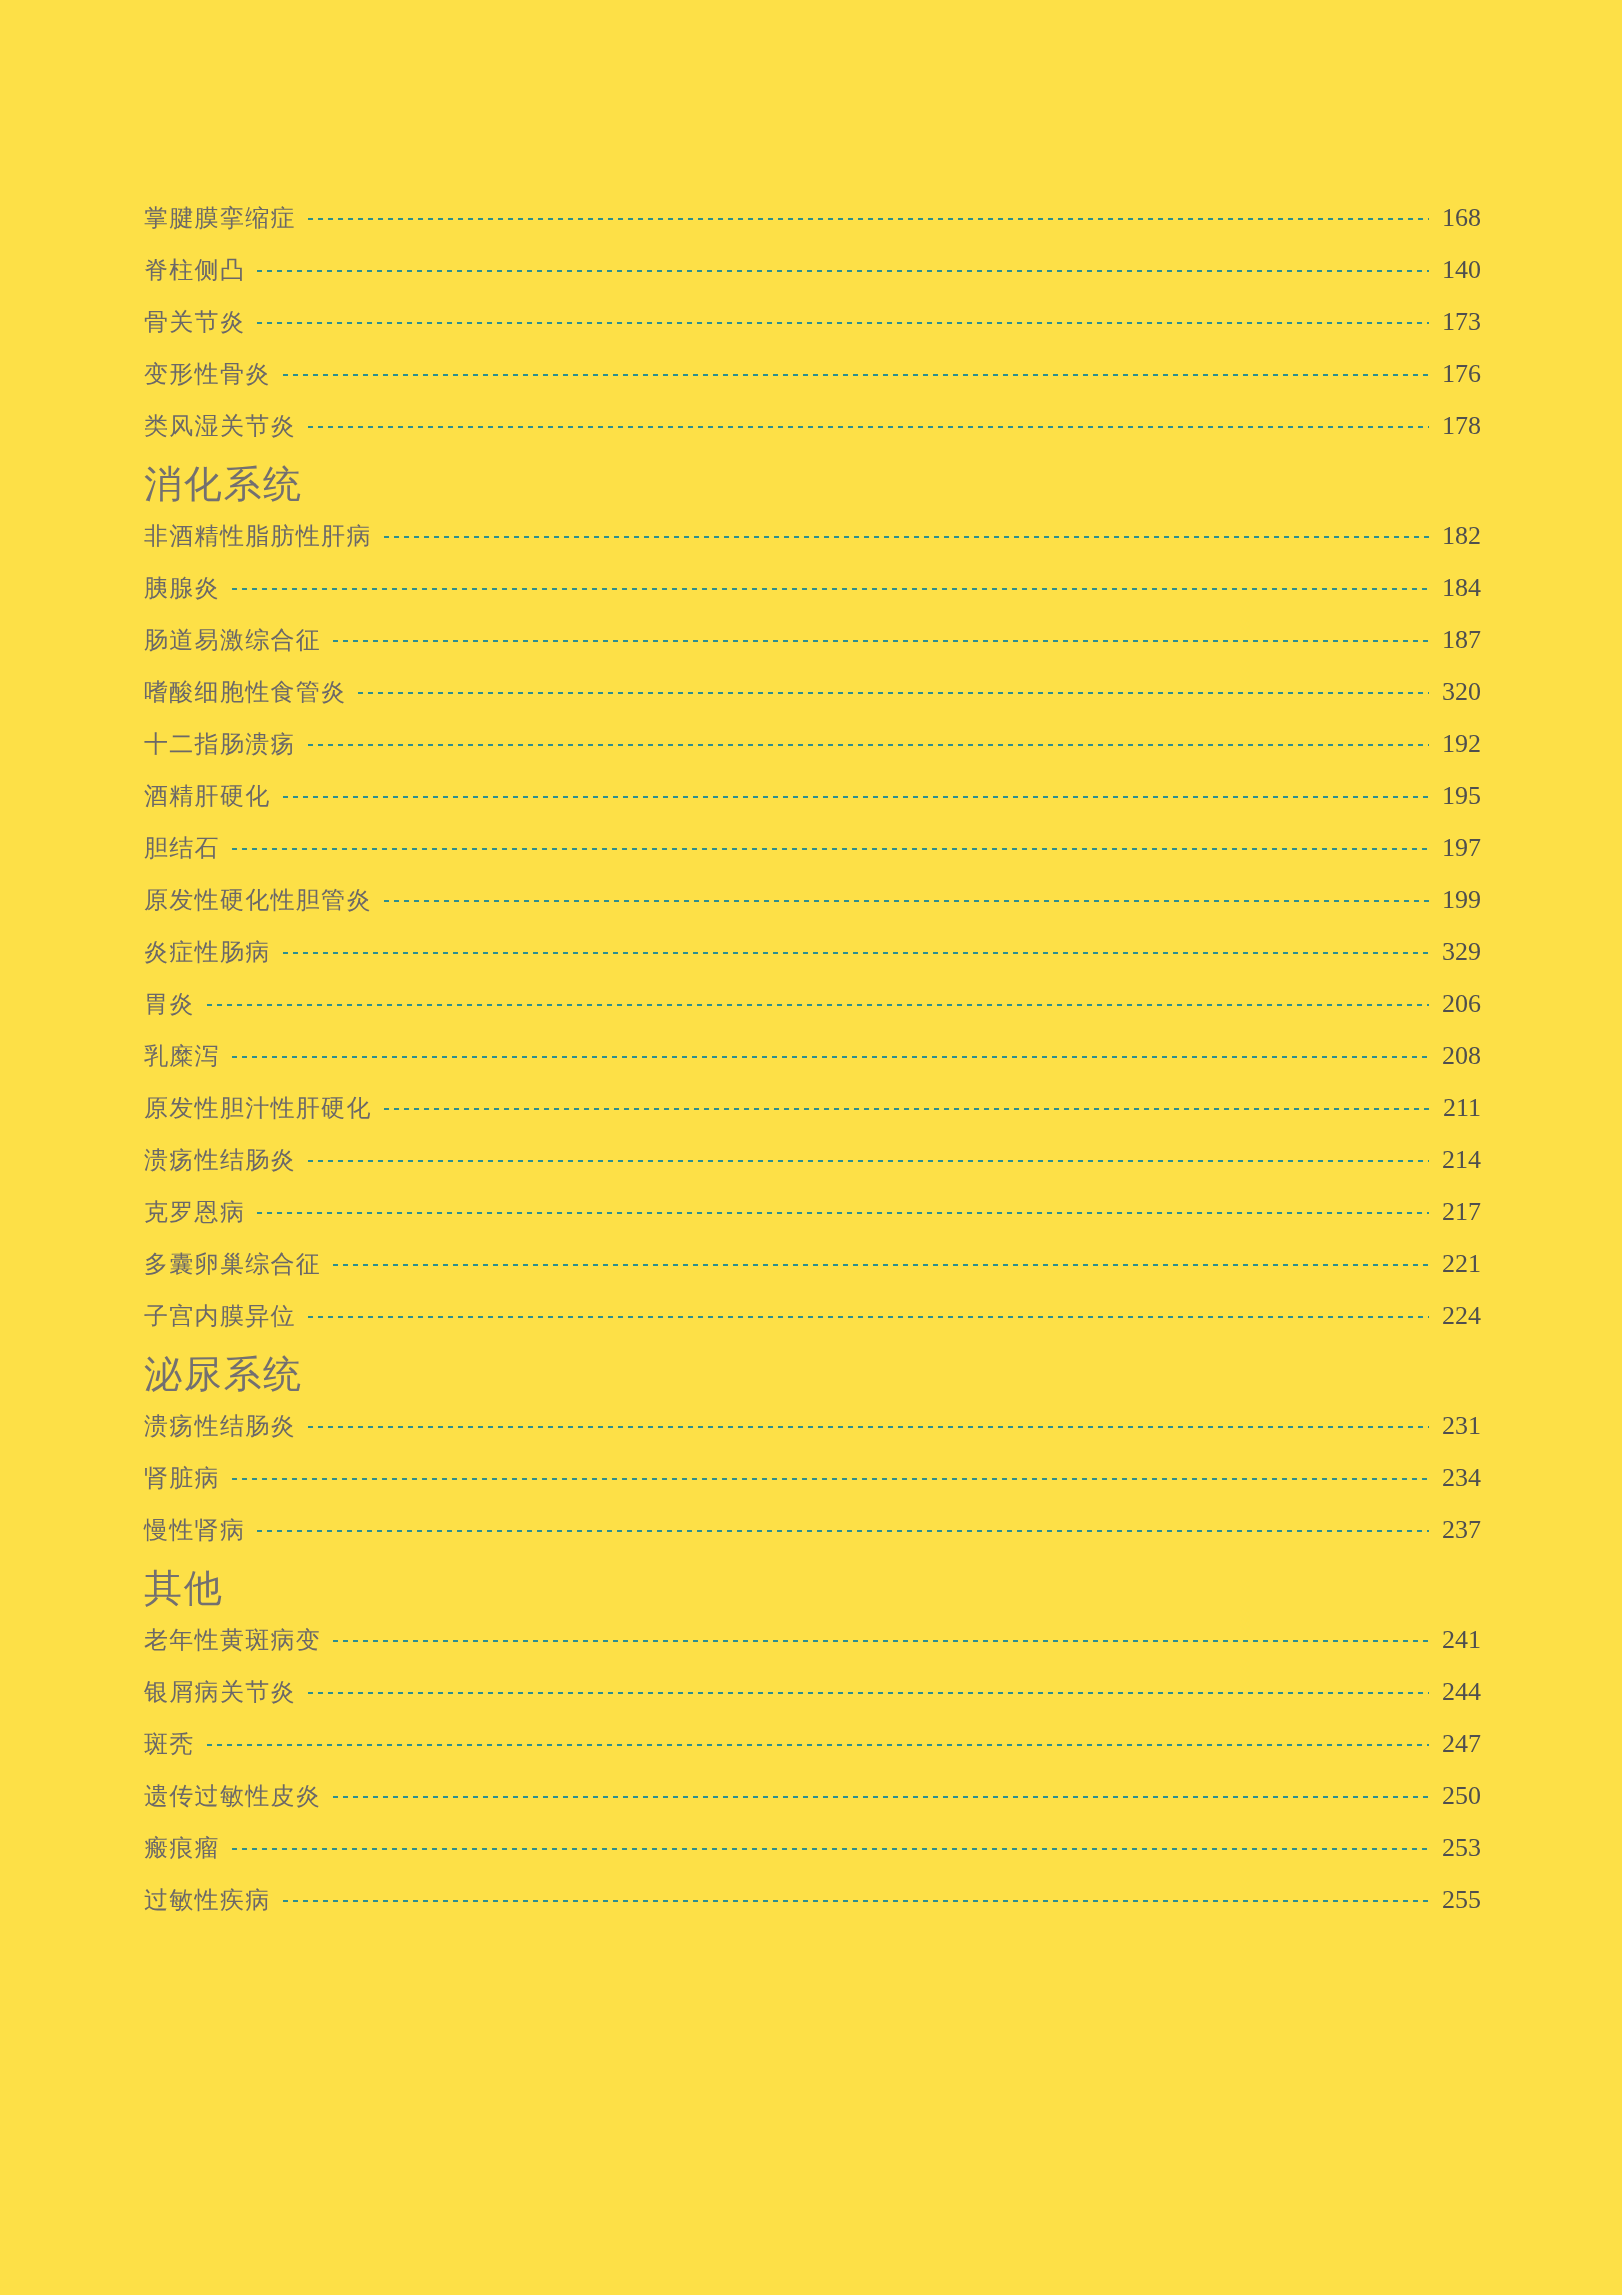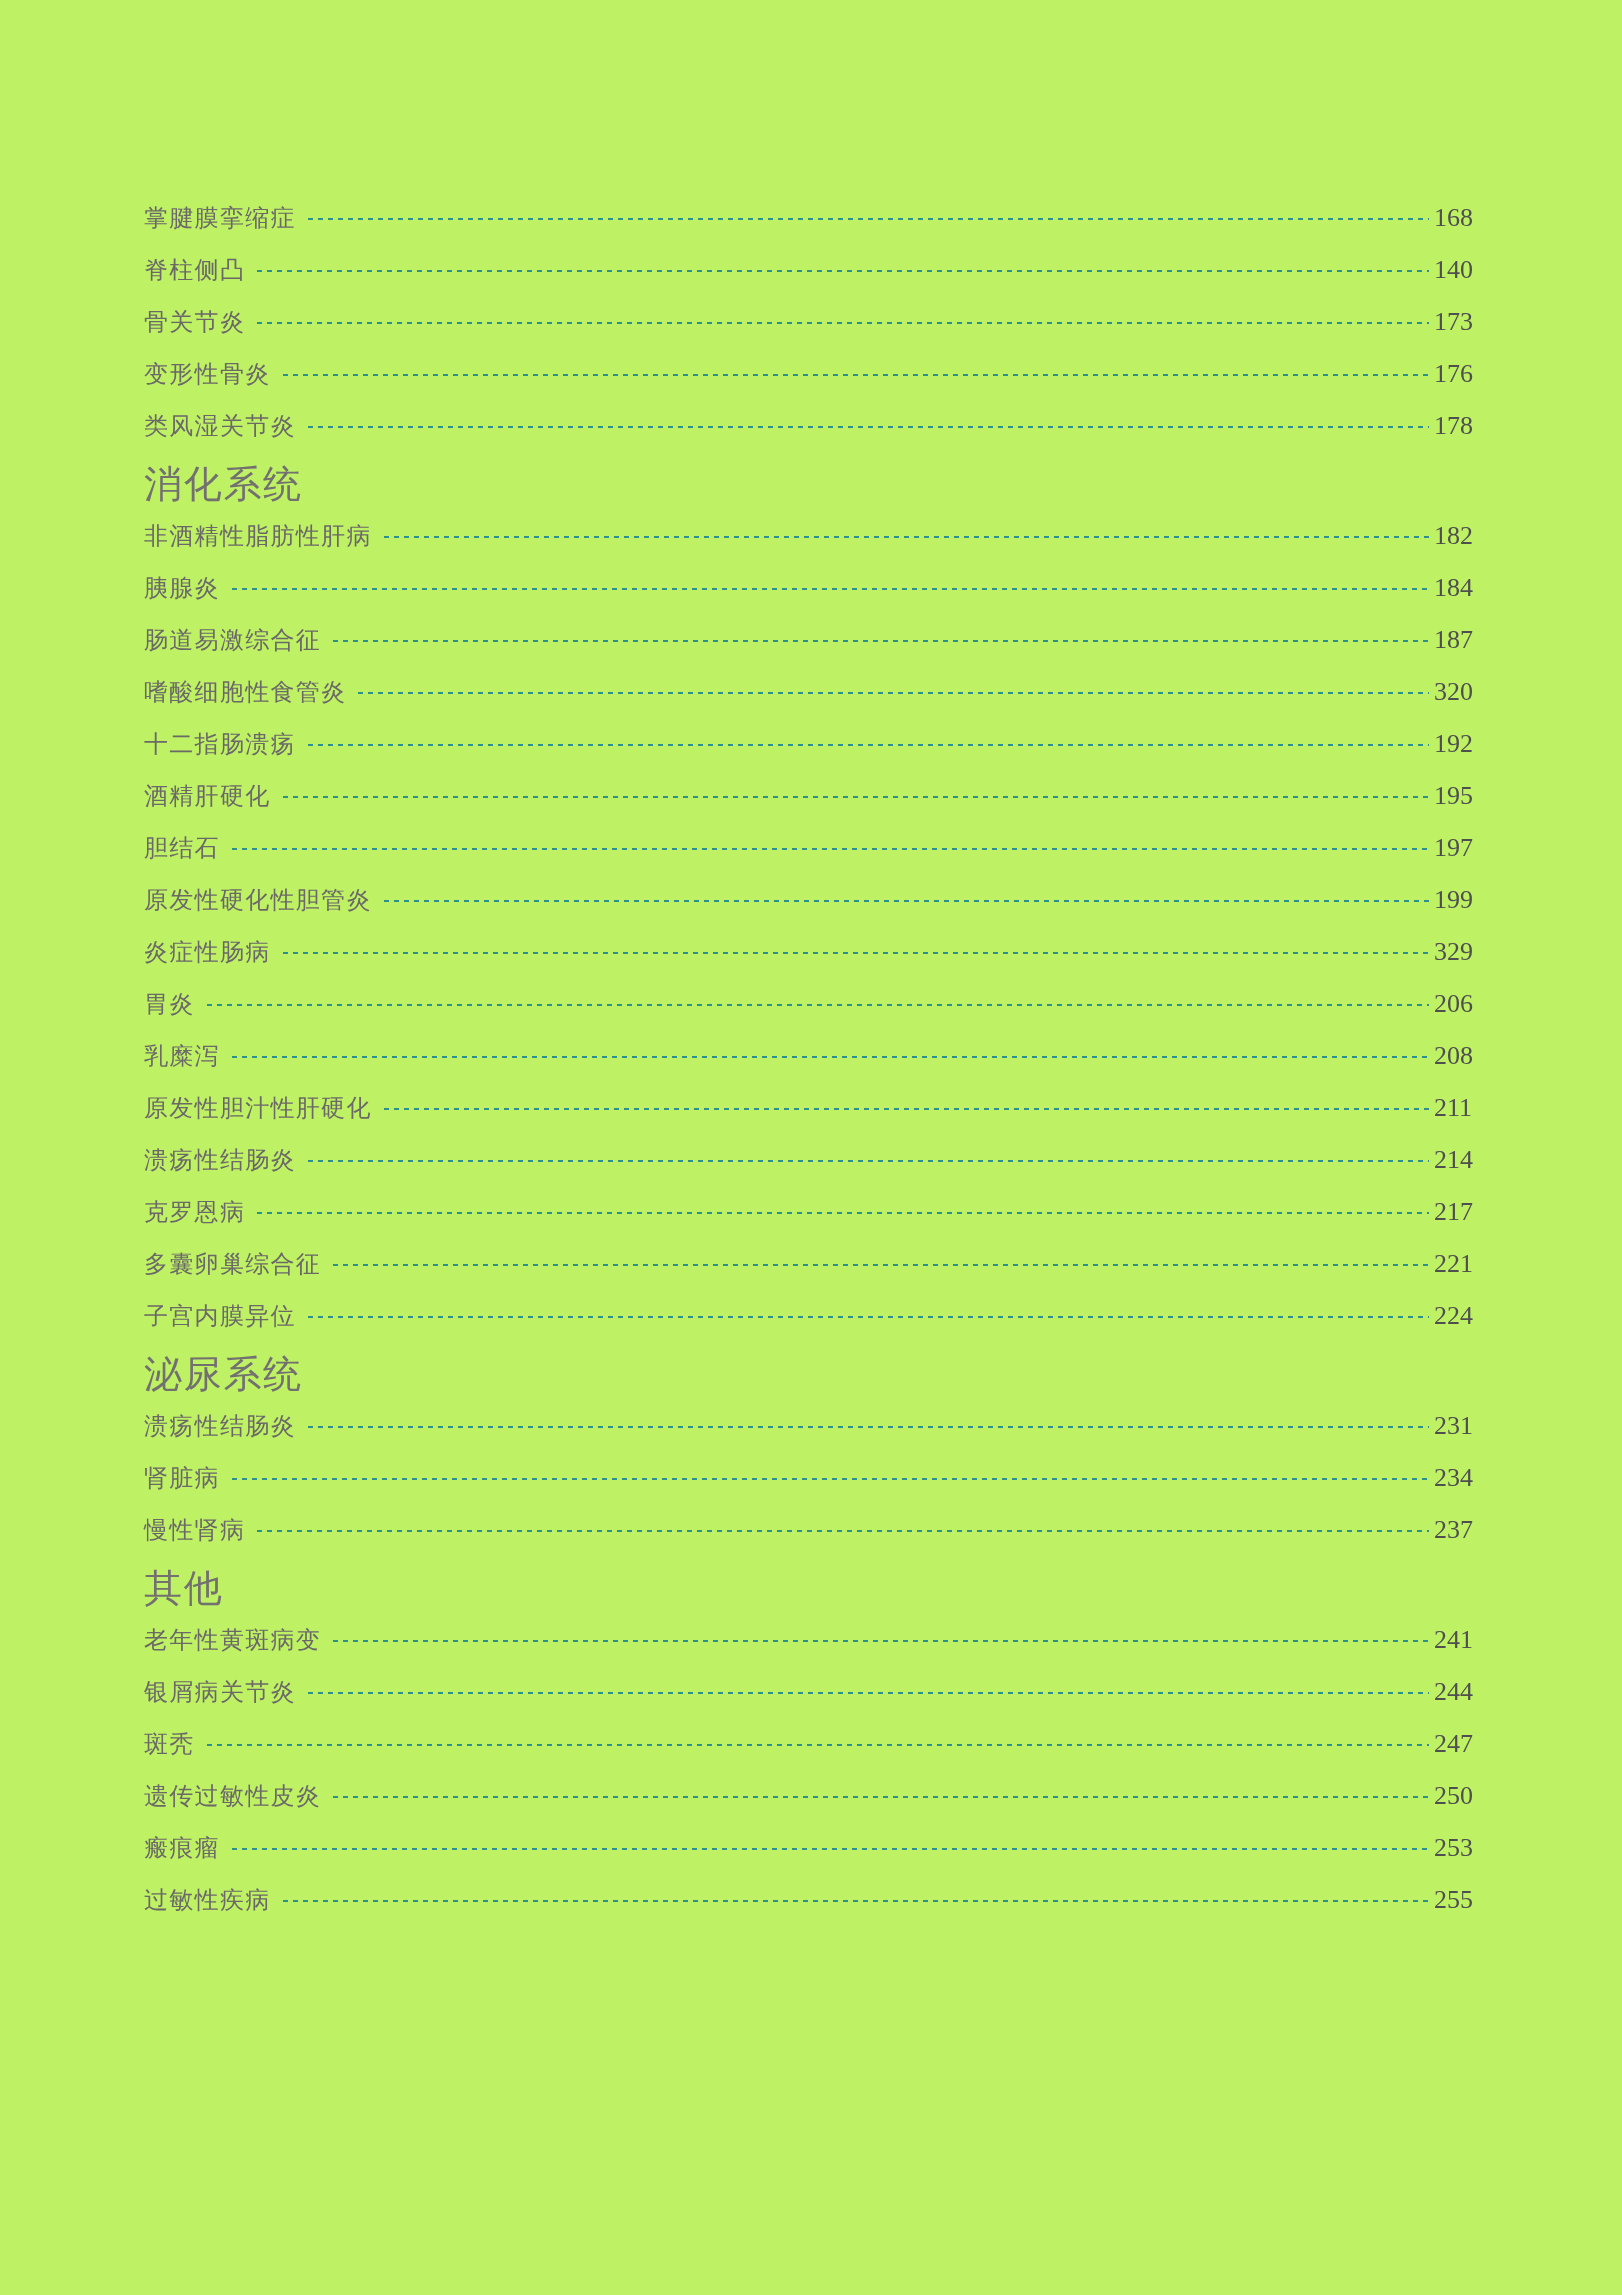--- a/index.html
+++ b/index.html
@@ -11,21 +11,21 @@
     width: 1622px;
     height: 2295px;
     overflow: hidden;
     font-family: "Liberation Sans", sans-serif;
   }
   .page {
     box-sizing: border-box;
     width: 1622px;
     height: 2295px;
     padding: 192px 141px 4px 144px;
-    background: #bef264;
+    background: #fde047;
   }
   .toc-section { }
   .section-title {
     display: flex;
     align-items: center;
     height: 52px;
     margin-top: 6px;
     font-size: 38px;
     letter-spacing: 1.7px;
     color: var(--section-title, #737070);
@@ -52,21 +52,21 @@
       var(--leader, #2e8f8f) 5px,
       transparent 5px,
       transparent 10px
     );
   }
   .page-number {
     font-family: "Liberation Serif", serif;
     font-size: 26px;
     color: var(--page-number, #4f4f4f);
     min-width: 47px;
-    text-align: left;
+    text-align: right;
     white-space: nowrap;
   }
 </style>
 </head>
 <body>
 
 <main class="page">
   <div id="toc-root">
       <section class="toc-section">
         <div class="toc-entry">

